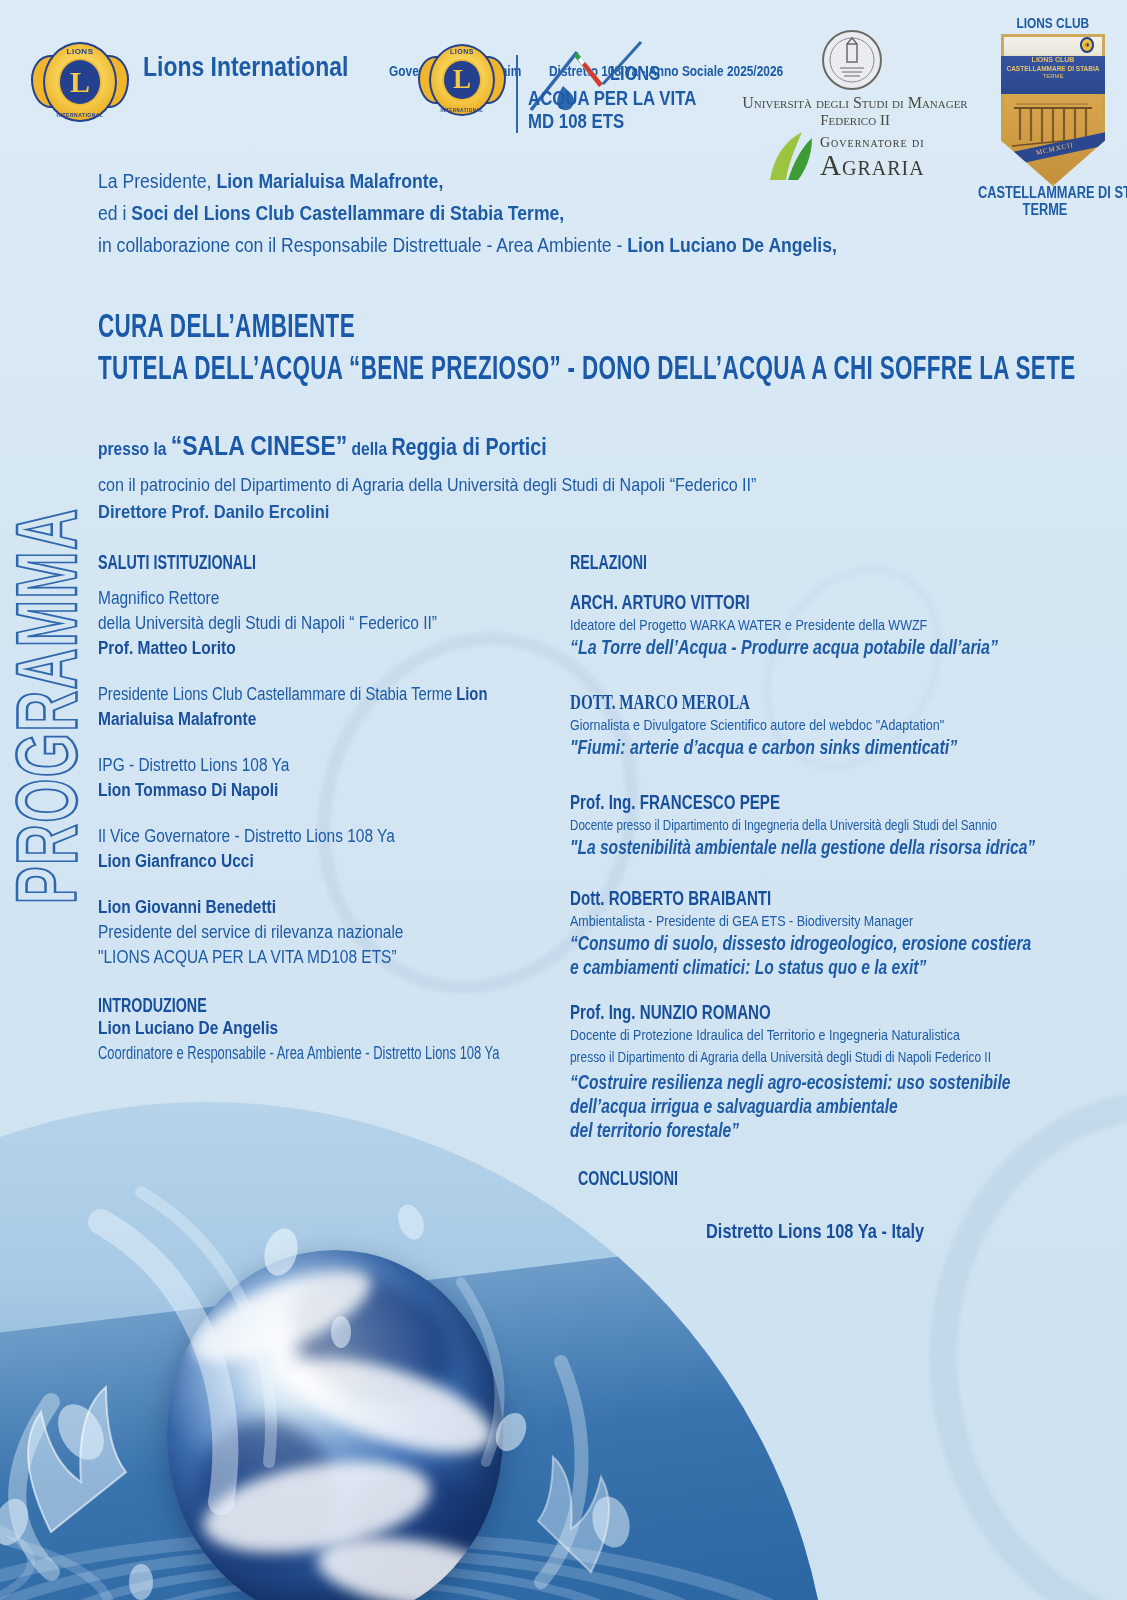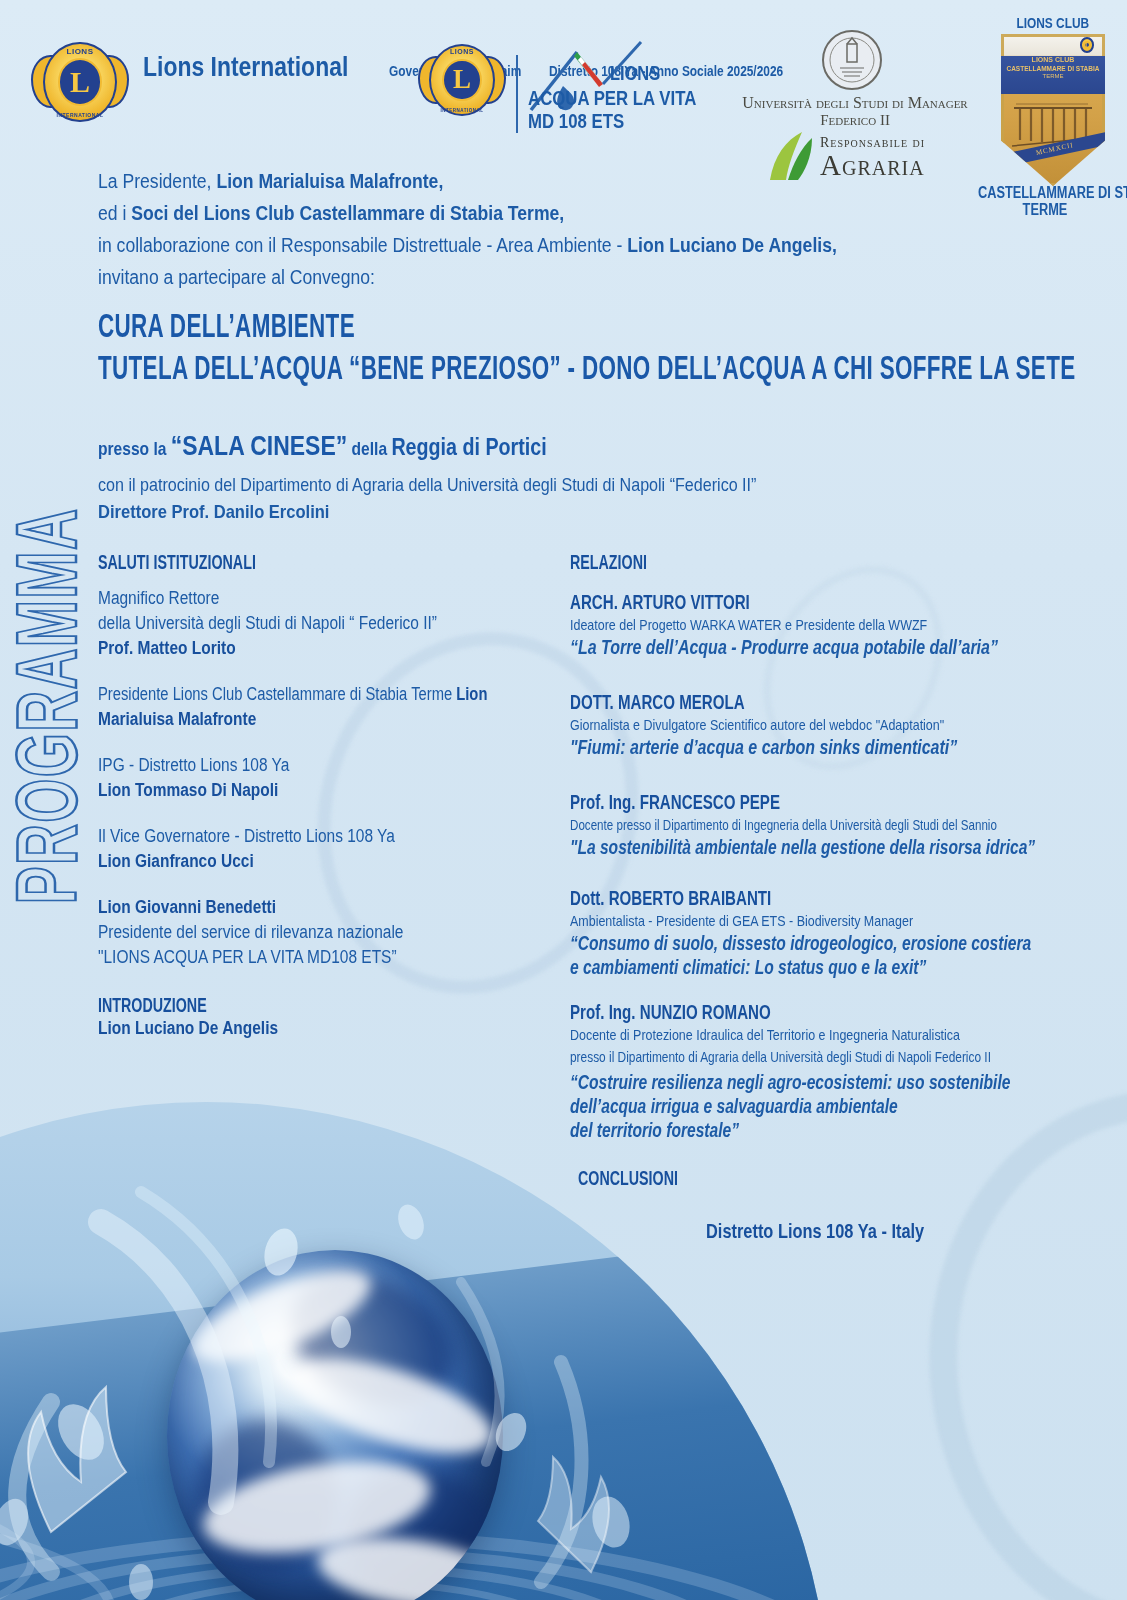--- a/index.html
+++ b/index.html
@@ -125,21 +125,21 @@
   </svg>
   <div class="abs" style="left:740px;top:94px;width:230px;text-align:center;font-family:'Liberation Serif',serif;font-variant:small-caps;color:#4a4a42;">
     <div style="font-size:16px;">Università degli Studi di Manager</div>
     <div style="font-size:15px;margin-top:0px;">Federico II</div>
   </div>
   <svg class="abs" style="left:762px;top:130px;" width="56" height="52" viewBox="0 0 56 52">
     <path d="M8,50 C12,26 24,10 40,2 C32,20 26,36 24,50 Z" fill="#9cc53f"></path>
     <path d="M26,50 C31,34 39,18 50,8 C50,28 42,42 36,50 Z" fill="#3e9b35"></path>
   </svg>
   <div class="abs" style="left:820px;top:135px;font-family:'Liberation Serif',serif;color:#3c3c35;">
-    <div style="font-size:14px;font-variant:small-caps;letter-spacing:1px;">Responsabile di</div>
+    <div style="font-size:14px;font-variant:small-caps;letter-spacing:1px;">Governatore di</div>
     <div style="font-size:29px;font-variant:small-caps;letter-spacing:1px;margin-top:-2px;">Agraria</div>
   </div>
 
   <div class="abs" style="left:970px;top:14px;width:165px;text-align:center;">
     <span class="cx b" style="font-size:14px;transform:scaleX(.85);transform-origin:50% 50%;color:#1d5ba6;">LIONS CLUB</span>
   </div>
   <div class="pennant">
     <div class="body">
       <div class="emblem" style="right:10px;top:3px;left:auto;width:16px;height:16px;">
         <div class="disc"></div>
@@ -174,23 +174,20 @@
   <div class="abs" style="left:98px;top:202px;">
     <div class="cx" style="font-size:20px;transform:scaleX(.88);">
       <span>ed i </span><span class="b">Soci del Lions Club Castellammare di Stabia Terme,</span>
     </div>
   </div>
   <div class="abs" style="left:98px;top:234px;">
     <div class="cx" style="font-size:20px;transform:scaleX(.88);">
       <span>in collaborazione con il Responsabile Distrettuale - Area Ambiente - </span><span class="b">Lion Luciano De Angelis,</span>
     </div>
   </div>
-  <div class="abs" style="left:98px;top:266px;">
-    <div class="cx" style="font-size:20px;transform:scaleX(.88);">invitano a partecipare al Convegno:</div>
-  </div>
 
   <div class="abs" style="left:98px;top:306px;">
     <div class="cx b" style="font-size:34px;transform:scaleX(.66);letter-spacing:.5px;color:#1a58a8;">CURA DELL’AMBIENTE</div>
   </div>
   <div class="abs" style="left:98px;top:348px;">
     <div class="cx b" style="font-size:34px;transform:scaleX(.66);letter-spacing:.5px;color:#1a58a8;">TUTELA DELL’ACQUA “BENE PREZIOSO” - DONO DELL’ACQUA A CHI SOFFRE LA SETE</div>
   </div>
   <div class="abs" style="left:98px;top:430px;">
     <div class="cx b" style="transform:scaleX(.82);color:#1a58a8;">
       <span style="font-size:19px;">presso la </span><span style="font-size:28px;">“SALA CINESE”</span><span style="font-size:19px;"> della </span><span style="font-size:24px;">Reggia di Portici</span>
@@ -222,30 +219,31 @@
 
   <div class="abs" style="left:98px;top:826px;"><span class="cx body18" style="transform:scaleX(.86);">Il Vice Governatore - Distretto Lions 108 Ya</span></div>
   <div class="abs" style="left:98px;top:851px;"><span class="cx body18 b dkblue" style="transform:scaleX(.86);">Lion Gianfranco Ucci</span></div>
 
   <div class="abs" style="left:98px;top:897px;"><span class="cx body18 b dkblue" style="transform:scaleX(.86);">Lion Giovanni Benedetti</span></div>
   <div class="abs" style="left:98px;top:922px;"><span class="cx body18" style="transform:scaleX(.86);">Presidente del service di rilevanza nazionale</span></div>
   <div class="abs" style="left:98px;top:947px;"><span class="cx body18" style="transform:scaleX(.86);">"LIONS ACQUA PER LA VITA MD108 ETS”</span></div>
 
   <div class="abs" style="left:98px;top:993px;"><span class="cx h-cond" style="transform:scaleX(.68);">INTRODUZIONE</span></div>
   <div class="abs" style="left:98px;top:1018px;"><span class="cx body18 b dkblue" style="transform:scaleX(.86);">Lion Luciano De Angelis</span></div>
+  <div class="abs" style="left:98px;top:1043px;"><span class="cx body18" style="transform:scaleX(.72);">Coordinatore e Responsabile - Area Ambiente - Distretto Lions 108 Ya</span></div>
 
   <div class="abs" style="left:570px;top:550px;">
     <span class="cx h-cond" style="transform:scaleX(.68);">RELAZIONI</span>
   </div>
 
   <div class="abs" style="left:570px;top:590px;"><span class="cx b dkblue" style="font-size:21px;transform:scaleX(.72);">ARCH. ARTURO VITTORI</span></div>
   <div class="abs" style="left:570px;top:616px;"><span class="cx role" style="transform:scaleX(.86);">Ideatore del Progetto WARKA WATER e Presidente della WWZF</span></div>
   <div class="abs" style="left:570px;top:636px;"><span class="cx quote" style="transform:scaleX(.8);">“La Torre dell’Acqua - Produrre acqua potabile dall’aria”</span></div>
 
-  <div class="abs" style="left:570px;top:690px;"><span class="cx b dkblue" style="font-size:21px;transform:scaleX(.72);">DOTT. MARCO MEROLA</span></div>
+  <div class="abs" style="left:570px;top:690px;font-family:Liberation Serif, serif;"><span class="cx b dkblue" style="font-size:21px;transform:scaleX(.72);">DOTT. MARCO MEROLA</span></div>
   <div class="abs" style="left:570px;top:716px;text-align:right;"><span class="cx role" style="transform:scaleX(.86);">Giornalista e Divulgatore Scientifico autore del webdoc "Adaptation"</span></div>
   <div class="abs" style="left:570px;top:736px;"><span class="cx quote" style="transform:scaleX(.8);">"Fiumi: arterie d’acqua e carbon sinks dimenticati”</span></div>
 
   <div class="abs" style="left:570px;top:790px;"><span class="cx b dkblue" style="font-size:21px;transform:scaleX(.72);">Prof. Ing. FRANCESCO PEPE</span></div>
   <div class="abs" style="left:570px;top:816px;"><span class="cx role" style="transform:scaleX(.8);">Docente presso il Dipartimento di Ingegneria della Università degli Studi del Sannio</span></div>
   <div class="abs" style="left:570px;top:836px;"><span class="cx quote" style="transform:scaleX(.78);">"La sostenibilità ambientale nella gestione della risorsa idrica”</span></div>
 
   <div class="abs" style="left:570px;top:886px;"><span class="cx b dkblue" style="font-size:21px;transform:scaleX(.72);">Dott. ROBERTO BRAIBANTI</span></div>
   <div class="abs" style="left:570px;top:912px;"><span class="cx role" style="transform:scaleX(.86);">Ambientalista - Presidente di GEA ETS - Biodiversity Manager</span></div>
   <div class="abs" style="left:570px;top:932px;"><span class="cx quote" style="transform:scaleX(.78);">“Consumo di suolo, dissesto idrogeologico, erosione costiera</span></div>

